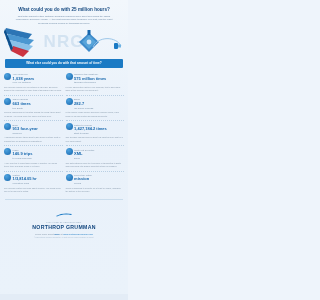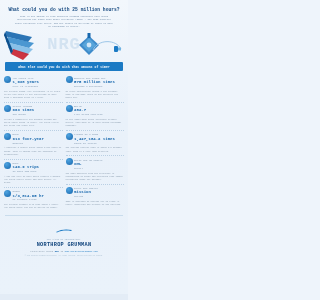--- a/index.html
+++ b/index.html
@@ -2,21 +2,21 @@
 <html><head>
 <meta charset="utf-8">
 <style>
   html,body{margin:0;padding:0;}
   body{
     width:128px;height:300px;overflow:hidden;
     background:#eef4fb;
     font-family:"Liberation Sans",sans-serif;
     color:#3d5a78;
   }
-  .page{position:relative;width:128px;height:300px;background:linear-gradient(180deg,#f2f7fc 0%,#e9f1fa 40%,#eaf2fa 100%);font-family:Liberation Mono, monospace;}
+  .page{position:relative;width:128px;height:300px;background:linear-gradient(180deg,#f2f7fc 0%,#e9f1fa 40%,#eaf2fa 100%);}
 
   
   .header{padding:7px 6px 0;text-align:center;}
   .title{
     font-size:4.6px;font-weight:bold;color:#12467e;letter-spacing:.02px;
     line-height:1.25;
   }
   .subtitle{
     margin-top:2px;font-size:2.3px;line-height:1.5;color:#6f8aa6;
     padding:0 9px;

